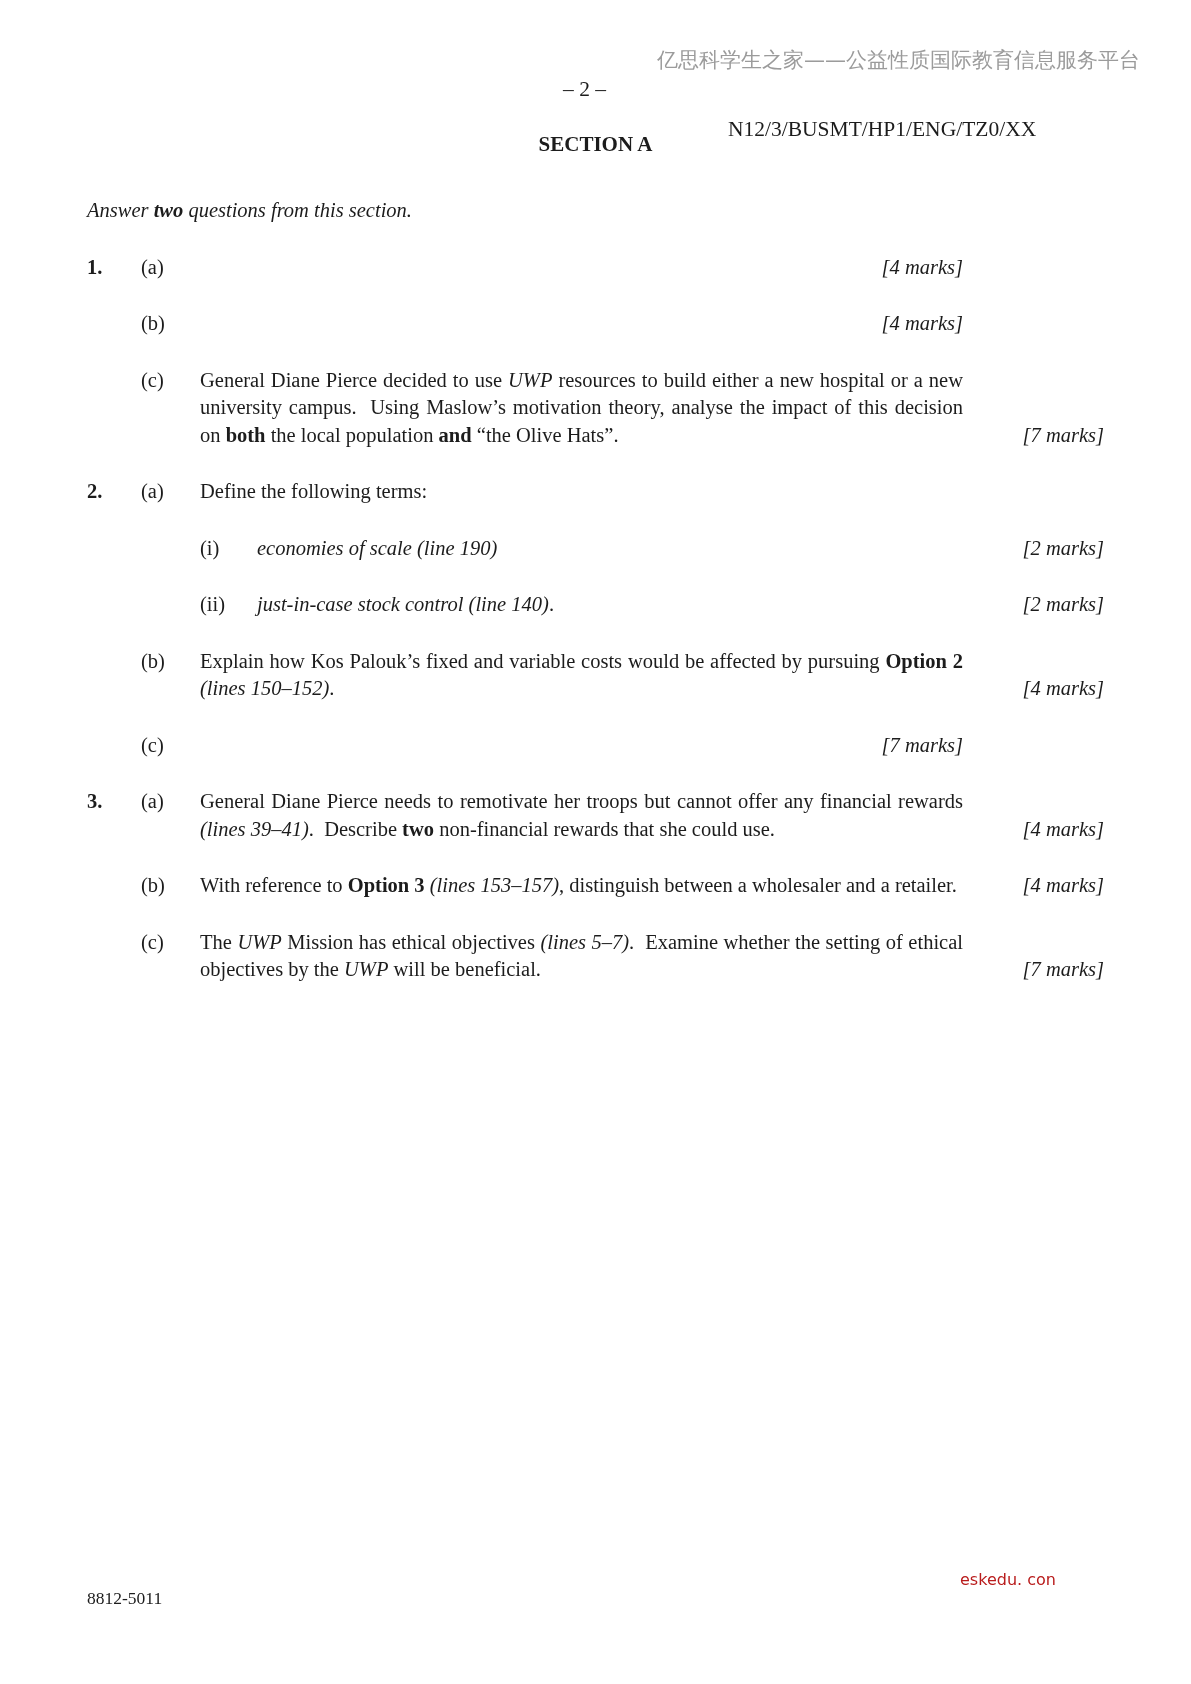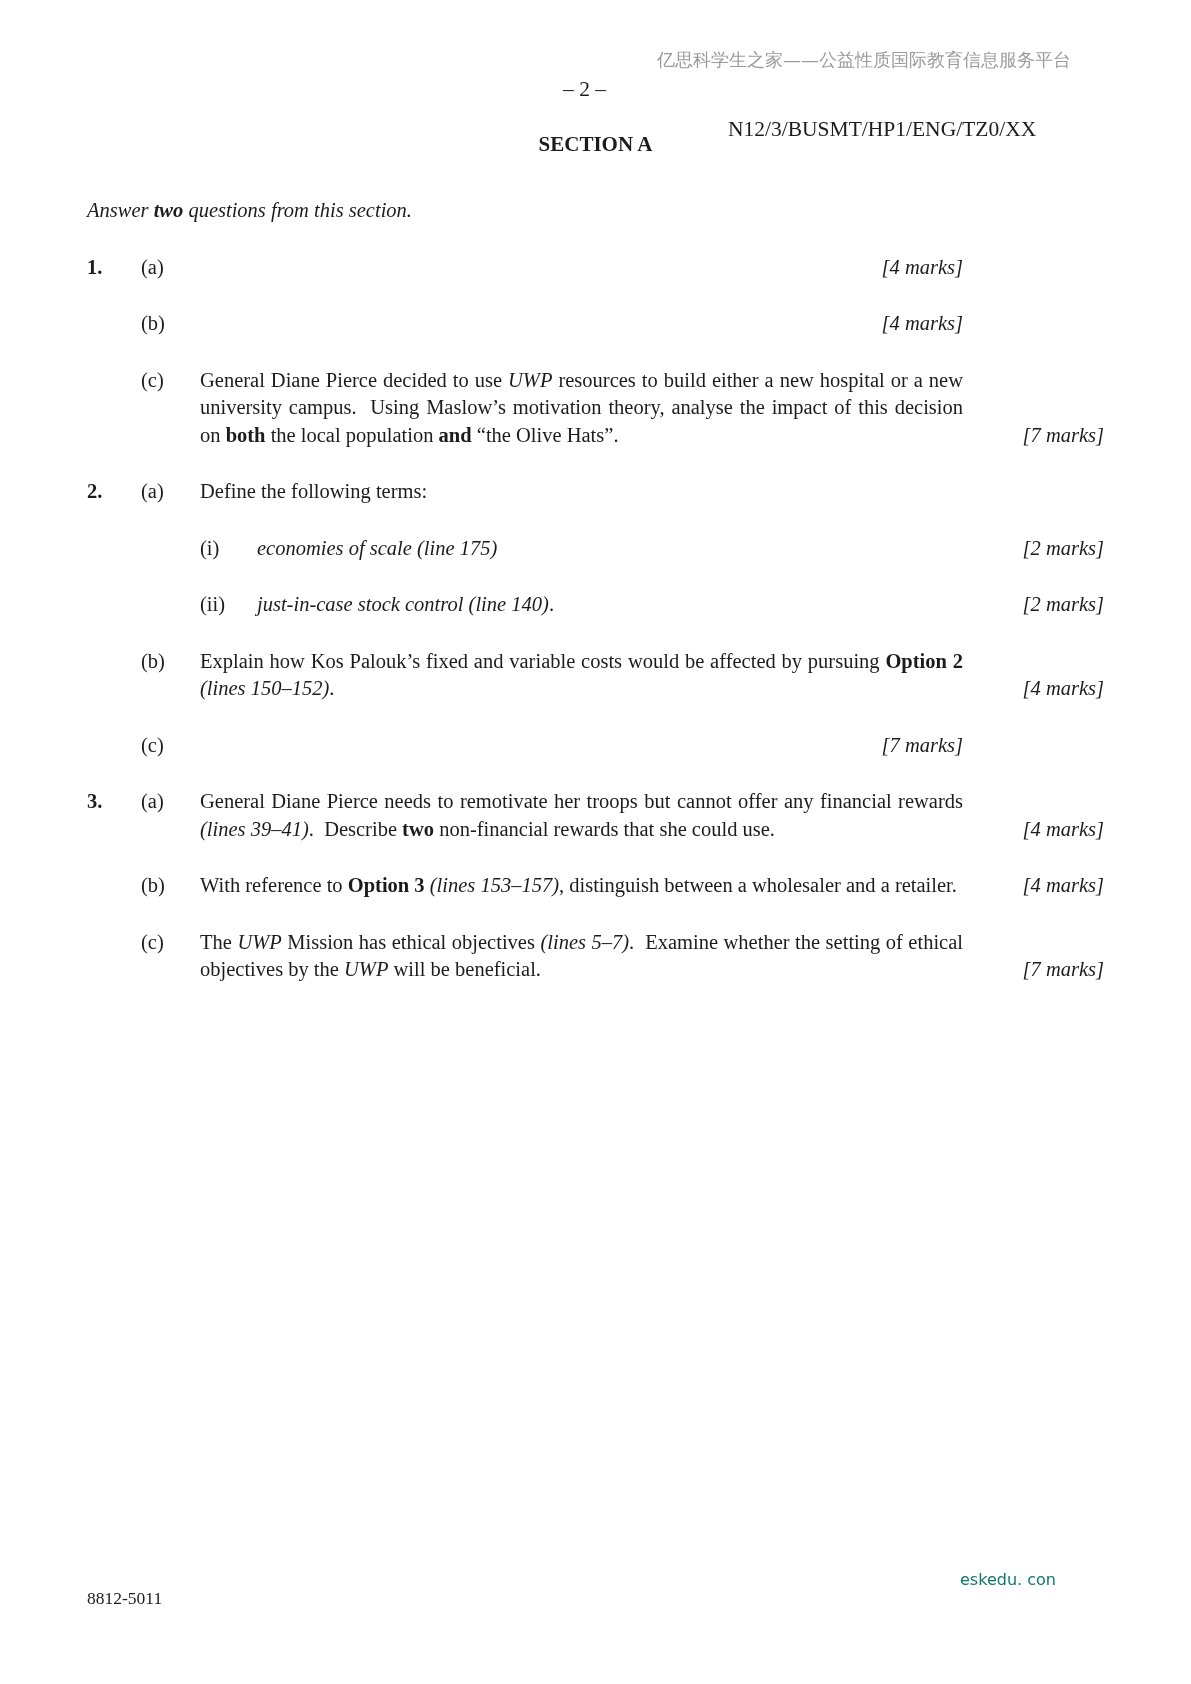--- a/index.html
+++ b/index.html
@@ -9,21 +9,21 @@
     background:#ffffff;
     color:#1c1c1c;
     font-family:"Liberation Serif", serif;
     font-size:20.5px;
     overflow:hidden;
   }
   
   .cn-watermark {
     position:absolute; top:50px; left:657px;
     font-family:"DejaVu Sans", sans-serif;
-    font-size:18px; line-height:20px; color:#9b9b9b;
+    font-size:21px; line-height:20px; color:#9b9b9b;
     white-space:nowrap;
   }
   .page-number {
     position:absolute; top:77px; left:563px;
     font-size:21.5px; line-height:24px; white-space:nowrap;
   }
   .paper-code {
     position:absolute; top:77px; left:728px;
     font-size:21.5px; line-height:24px; white-space:nowrap;margin-top:40px;
   }
@@ -60,21 +60,21 @@
   span.i { font-style:italic; }
   span.bi { font-weight:bold; font-style:italic; }
   
   .footer-code {
     position:absolute; left:87px; top:1588px;
     font-size:17.5px; line-height:20px;
   }
   .footer-watermark {
     position:absolute; left:960px; top:1570px;
     font-family:"DejaVu Sans", sans-serif;
-    font-size:16px; line-height:19px; color:#0f766e;
+    font-size:16px; line-height:19px; color:#b91c1c;
     white-space:nowrap;
   }
 </style>
 </head>
 <body>
 
 <div class="page">
 
   <div class="cn-watermark">亿思科学生之家——公益性质国际教育信息服务平台</div>
   <div class="page-number">– 2 –</div>
@@ -110,21 +110,21 @@
         <div class="qnum">2.</div>
         <div class="plabel">(a)</div>
         <div class="ptext"><span>Define the following terms:</span></div>
         <div class="pmarks"></div>
       </div>
       <div class="row">
         <div class="qnum"></div>
         <div class="plabel"></div>
         <div class="subwrap">
           <div class="sublabel">(i)</div>
-          <div class="subtext"><span class="i">economies of scale (line 175)</span></div>
+          <div class="subtext"><span class="i">economies of scale (line 190)</span></div>
         </div>
         <div class="pmarks">[2 marks]</div>
       </div>
       <div class="row">
         <div class="qnum"></div>
         <div class="plabel"></div>
         <div class="subwrap">
           <div class="sublabel">(ii)</div>
           <div class="subtext"><span class="i">just-in-case stock control (line 140)</span><span>.</span></div>
         </div>

